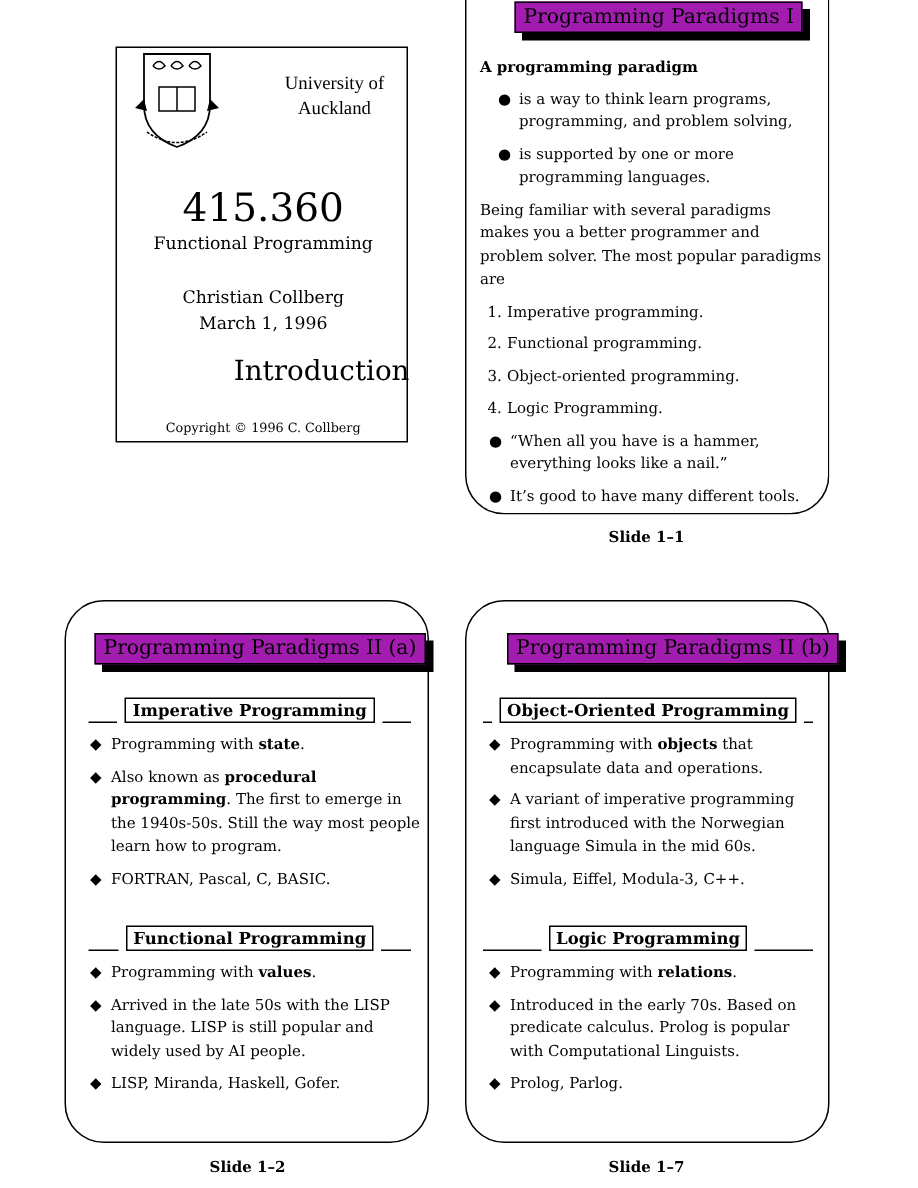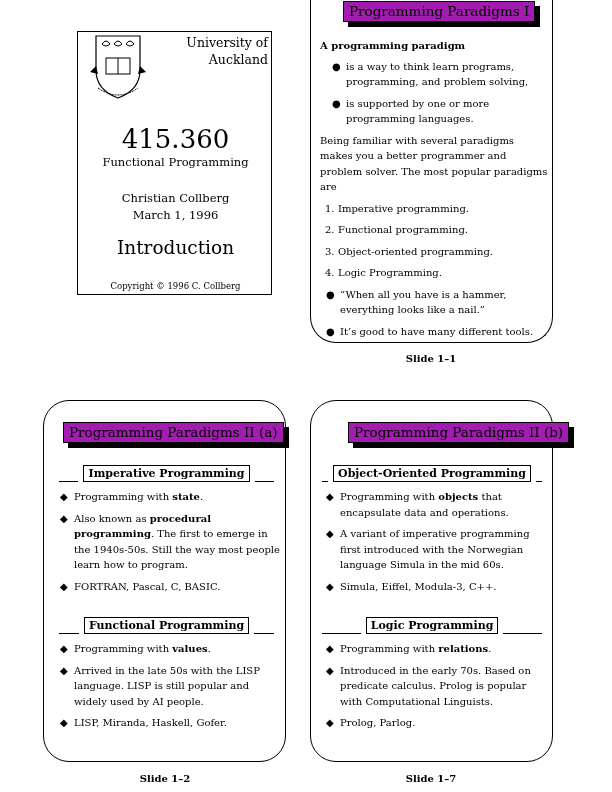--- a/index.html
+++ b/index.html
@@ -3,25 +3,25 @@
 <meta charset="utf-8">
 <style>
   html, body { margin:0; padding:0; background:#ffffff; }
   body { width:612px; height:792px; position:relative; overflow:hidden;
          font-family:"DejaVu Serif","Liberation Serif",serif; color:#000; }
   .abs { position:absolute; }
 
   
   .titlecard { left:77px; top:31px; width:195px; height:264px; border:1px solid #000; box-sizing:border-box; }
   .crest { left:8px; top:2px; width:64px; height:68px; }
-  .uni { left:100px; top:2px; width:90px; text-align:right; font-size:12.5px; line-height:17px; }
+  .uni { left:100px; top:15px; width:90px; text-align:center; font-size:12.5px; line-height:17px;font-family:Liberation Serif, serif; }
   .course { left:0; top:92px; width:195px; text-align:center; font-size:26px; }
   .subtitle { left:0; top:123px; width:195px; text-align:center; font-size:11.5px; }
   .author { left:0; top:158px; width:195px; text-align:center; font-size:11.5px; line-height:17px; }
-  .intro { left:0; top:205px; width:195px; text-align:center; font-size:18.5px; }
+  .intro { left:0; top:205px; width:195px; text-align:right; font-size:18.5px; }
   .copy { left:0; top:249px; width:195px; text-align:center; font-size:8.5px; }
 
   
   .frame { border:1.6px solid #000; border-radius:26px; box-sizing:border-box; }
   .frame.top { border-top:none; border-top-left-radius:0; border-top-right-radius:0; }
 
   .shadowbox { position:absolute; border:1px solid #000; background:#a21caf; padding:1px 5px; white-space:nowrap;
                box-shadow:5px 5px 0 #000; font-size:13.5px; line-height:17px; }
   .section { position:absolute; display:flex; align-items:flex-end; }
   .section .rule { flex:1; height:1px; background:#000; }
@@ -99,21 +99,21 @@
   <span class="rule"></span>
 </div>
 <div class="body" style="left:56px; top:641px; width:228px;">
   <div class="item"><span class="bul">◆</span><span>Programming with </span><b>values</b><span>.</span></div>
   <div class="item"><span class="bul">◆</span><span>Arrived in the late 50s with the LISP language. LISP is still popular and widely used by AI people.</span><b></b><span></span></div>
   <div class="item"><span class="bul">◆</span><span>LISP, Miranda, Haskell, Gofer.</span><b></b><span></span></div>
 </div>
 <div class="slidelabel" style="left:105px; top:773px;">Slide 1–2</div>
 
 <div class="abs frame" style="left:310px; top:400px; width:243px; height:362px;"></div>
-<div class="shadowbox" style="left:348px; top:422px;">Programming Paradigms II (b)</div>
+<div class="shadowbox" style="left:338px; top:422px;">Programming Paradigms II (b)</div>
 
 <div class="section" style="left:322px; top:465px; width:220px;">
   <span class="rule"></span>
   <span class="lbl">Object-Oriented Programming</span>
   <span class="rule"></span>
 </div>
 <div class="body" style="left:322px; top:489px; width:228px;">
   <div class="item"><span class="bul">◆</span><span>Programming with </span><b>objects</b><span> that encapsulate data and operations.</span></div>
   <div class="item"><span class="bul">◆</span><span>A variant of imperative programming first introduced with the Norwegian language Simula in the mid 60s.</span><b></b><span></span></div>
   <div class="item"><span class="bul">◆</span><span>Simula, Eiffel, Modula-3, C++.</span><b></b><span></span></div>

